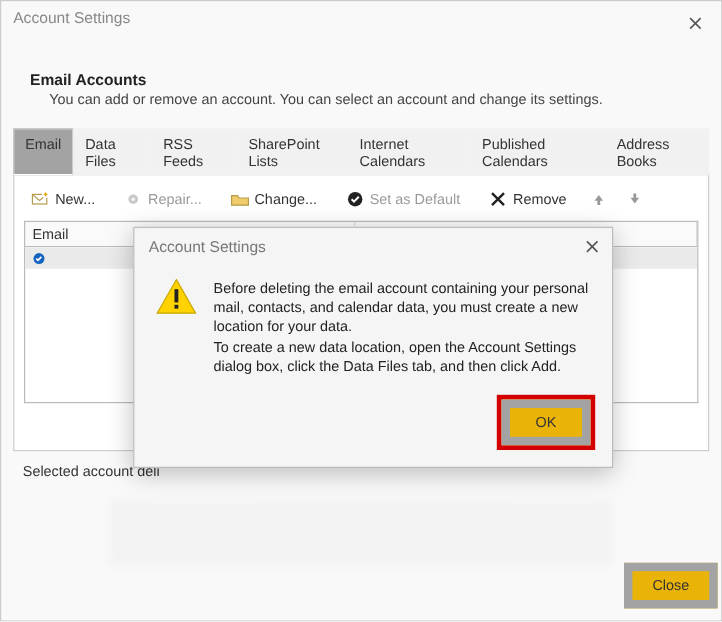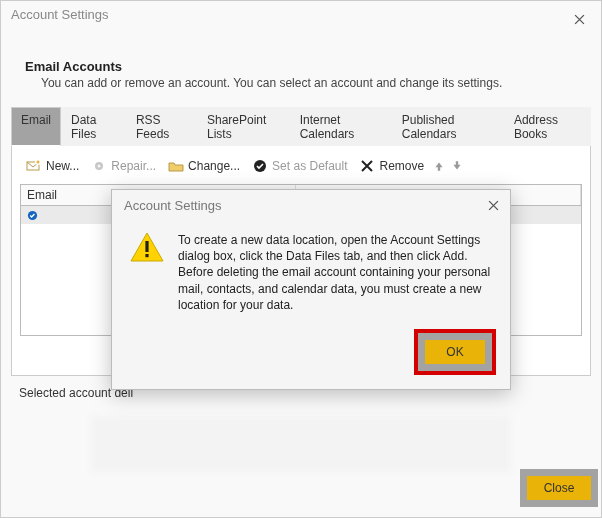--- a/index.html
+++ b/index.html
@@ -9,21 +9,21 @@
   .titlebar .title { color:#888; font-size:13px; }
   .close-x { width:24px; height:24px; display:flex; align-items:center; justify-content:center; color:#555; cursor:pointer; }
   .close-x svg { width:11px; height:11px; }
   .header-block { padding:8px 24px 16px 24px; }
   .header-block .h1 { font-weight:bold; font-size:13px; color:#222;margin-top:20px; }
   .header-block .sub { font-size:12px; color:#444; margin-top:2px; margin-left:16px; }
   .tabs { display:flex; border-bottom:1px solid #ccc; margin:0 10px; position:relative; }
   .tab { padding:5px 9px; font-size:12px; color:#333; border:1px solid transparent; border-bottom:none; cursor:pointer; background:#f1f1f1; margin-right:0; position:relative; top:1px; }
   .tab.active { background:#a3a3a3; border:1px solid #ccc; border-bottom:1px solid #fff; }
   .tab-content { background:#fff; border:1px solid #ccc; border-top:none; margin:0 10px; padding:8px 8px 12px 8px; height:230px; }
-  .toolbar { display:flex; align-items:center; gap:4px; padding:2px 2px 8px 2px; }
+  .toolbar { display:flex; align-items:center; gap:16px; padding:2px 2px 8px 2px; }
   .tbtn { display:flex; align-items:center; gap:4px; padding:2px 4px; font-size:12px; color:#333; cursor:pointer; }
   .tbtn.disabled { color:#9a9a9a; cursor:default; }
   .tbtn .ico { width:16px; height:16px; display:flex; align-items:center; justify-content:center; }
   .tbtn .ico svg { width:16px; height:16px; }
   .arrow { width:14px; height:14px; display:flex; align-items:center; justify-content:center; color:#888; }
   .listhead { display:flex; border:1px solid #bbb; background:#fafafa; }
   .listhead .col { padding:3px 6px; font-size:12px; border-right:1px solid #ddd; }
   .col-name { width:275px; }
   .col-type { flex:1; }
   .listbody { border:1px solid #bbb; border-top:none; height:130px; background:#fff; overflow:hidden; }
@@ -169,22 +169,22 @@
     </div>
     <div class="mbody">
       <div class="warn">
         <svg viewBox="0 0 34 30">
             <path d="M17 1 L33 29 L1 29 Z" fill="#ffd200" stroke="#c9a800" stroke-width="1"></path>
             <rect x="15.4" y="9" width="3.2" height="11" fill="#222"></rect>
             <rect x="15.4" y="22" width="3.2" height="3.2" fill="#222"></rect>
           </svg>
       </div>
       <div class="mtext">
+        <div>Before deleting the email account containing your personal mail, contacts, and calendar data, you must create a new location for your data.</div>
         <div>To create a new data location, open the Account Settings dialog box, click the Data Files tab, and then click Add.</div>
-        <div>Before deleting the email account containing your personal mail, contacts, and calendar data, you must create a new location for your data.</div>
       </div>
     </div>
     <div class="mfoot">
       <span class="okwrap">
         <div class="btn">OK</div>
       </span>
     </div>
   </div>
 </div>
 

